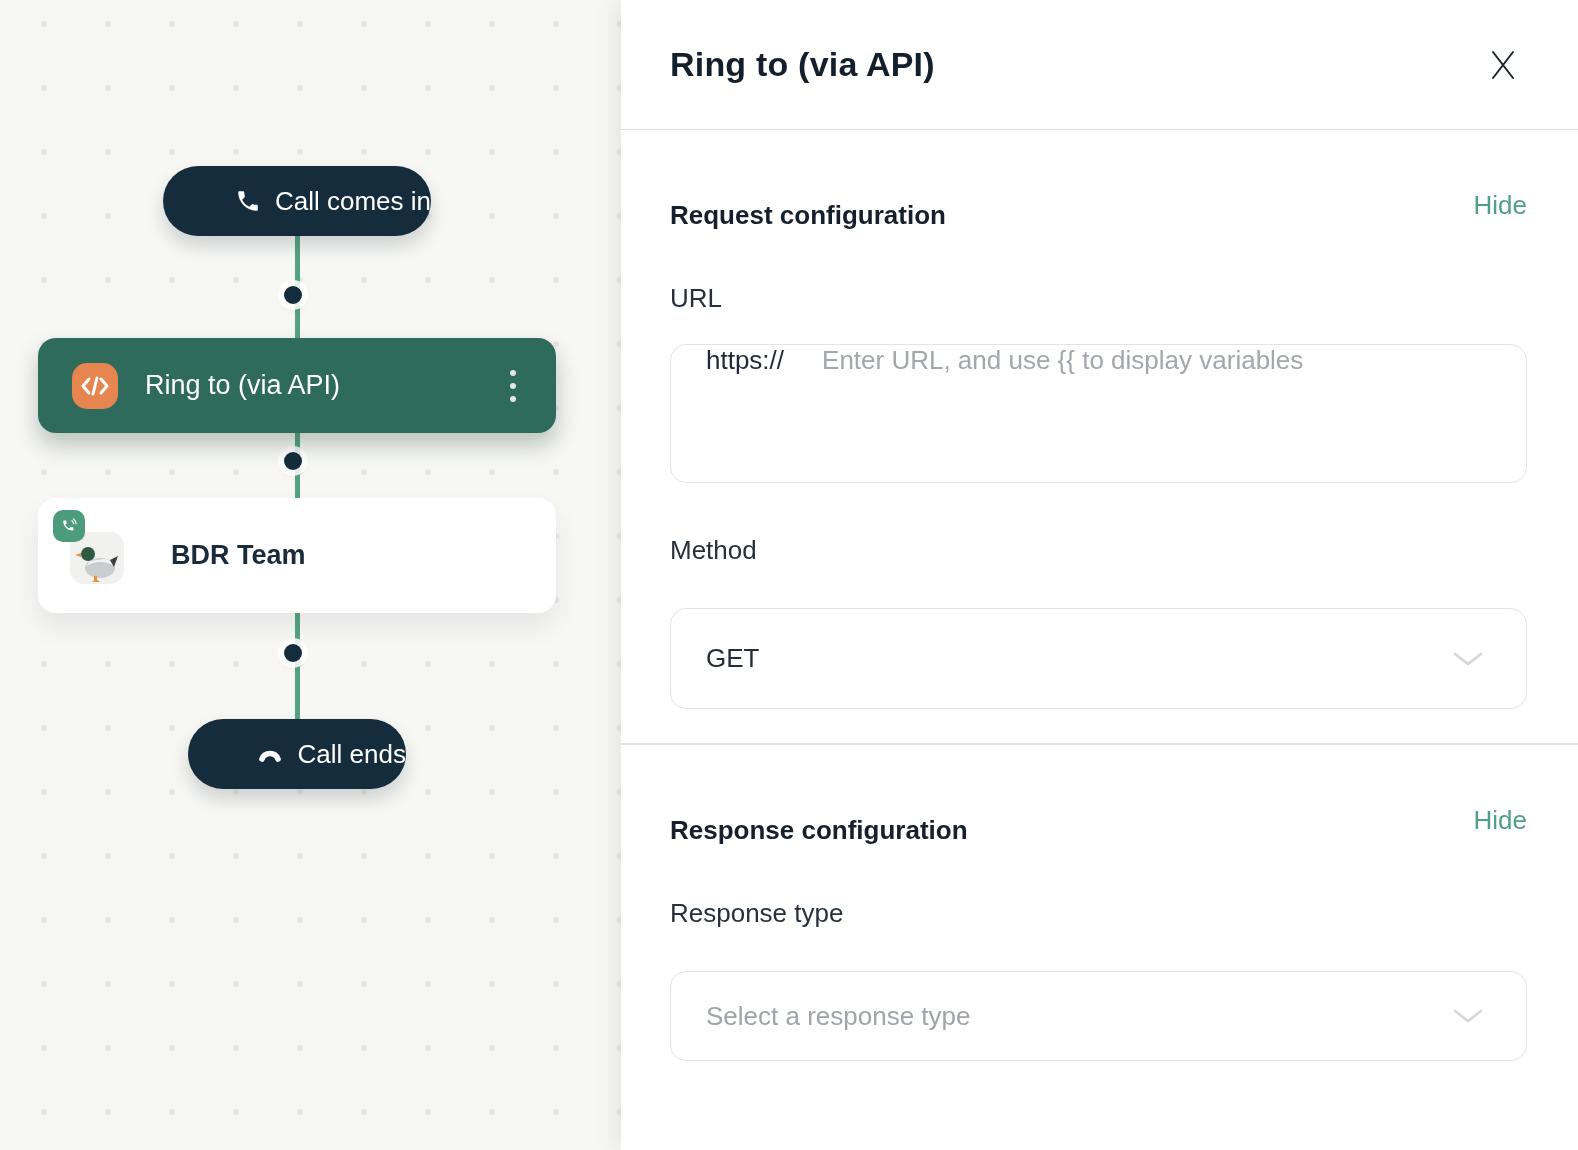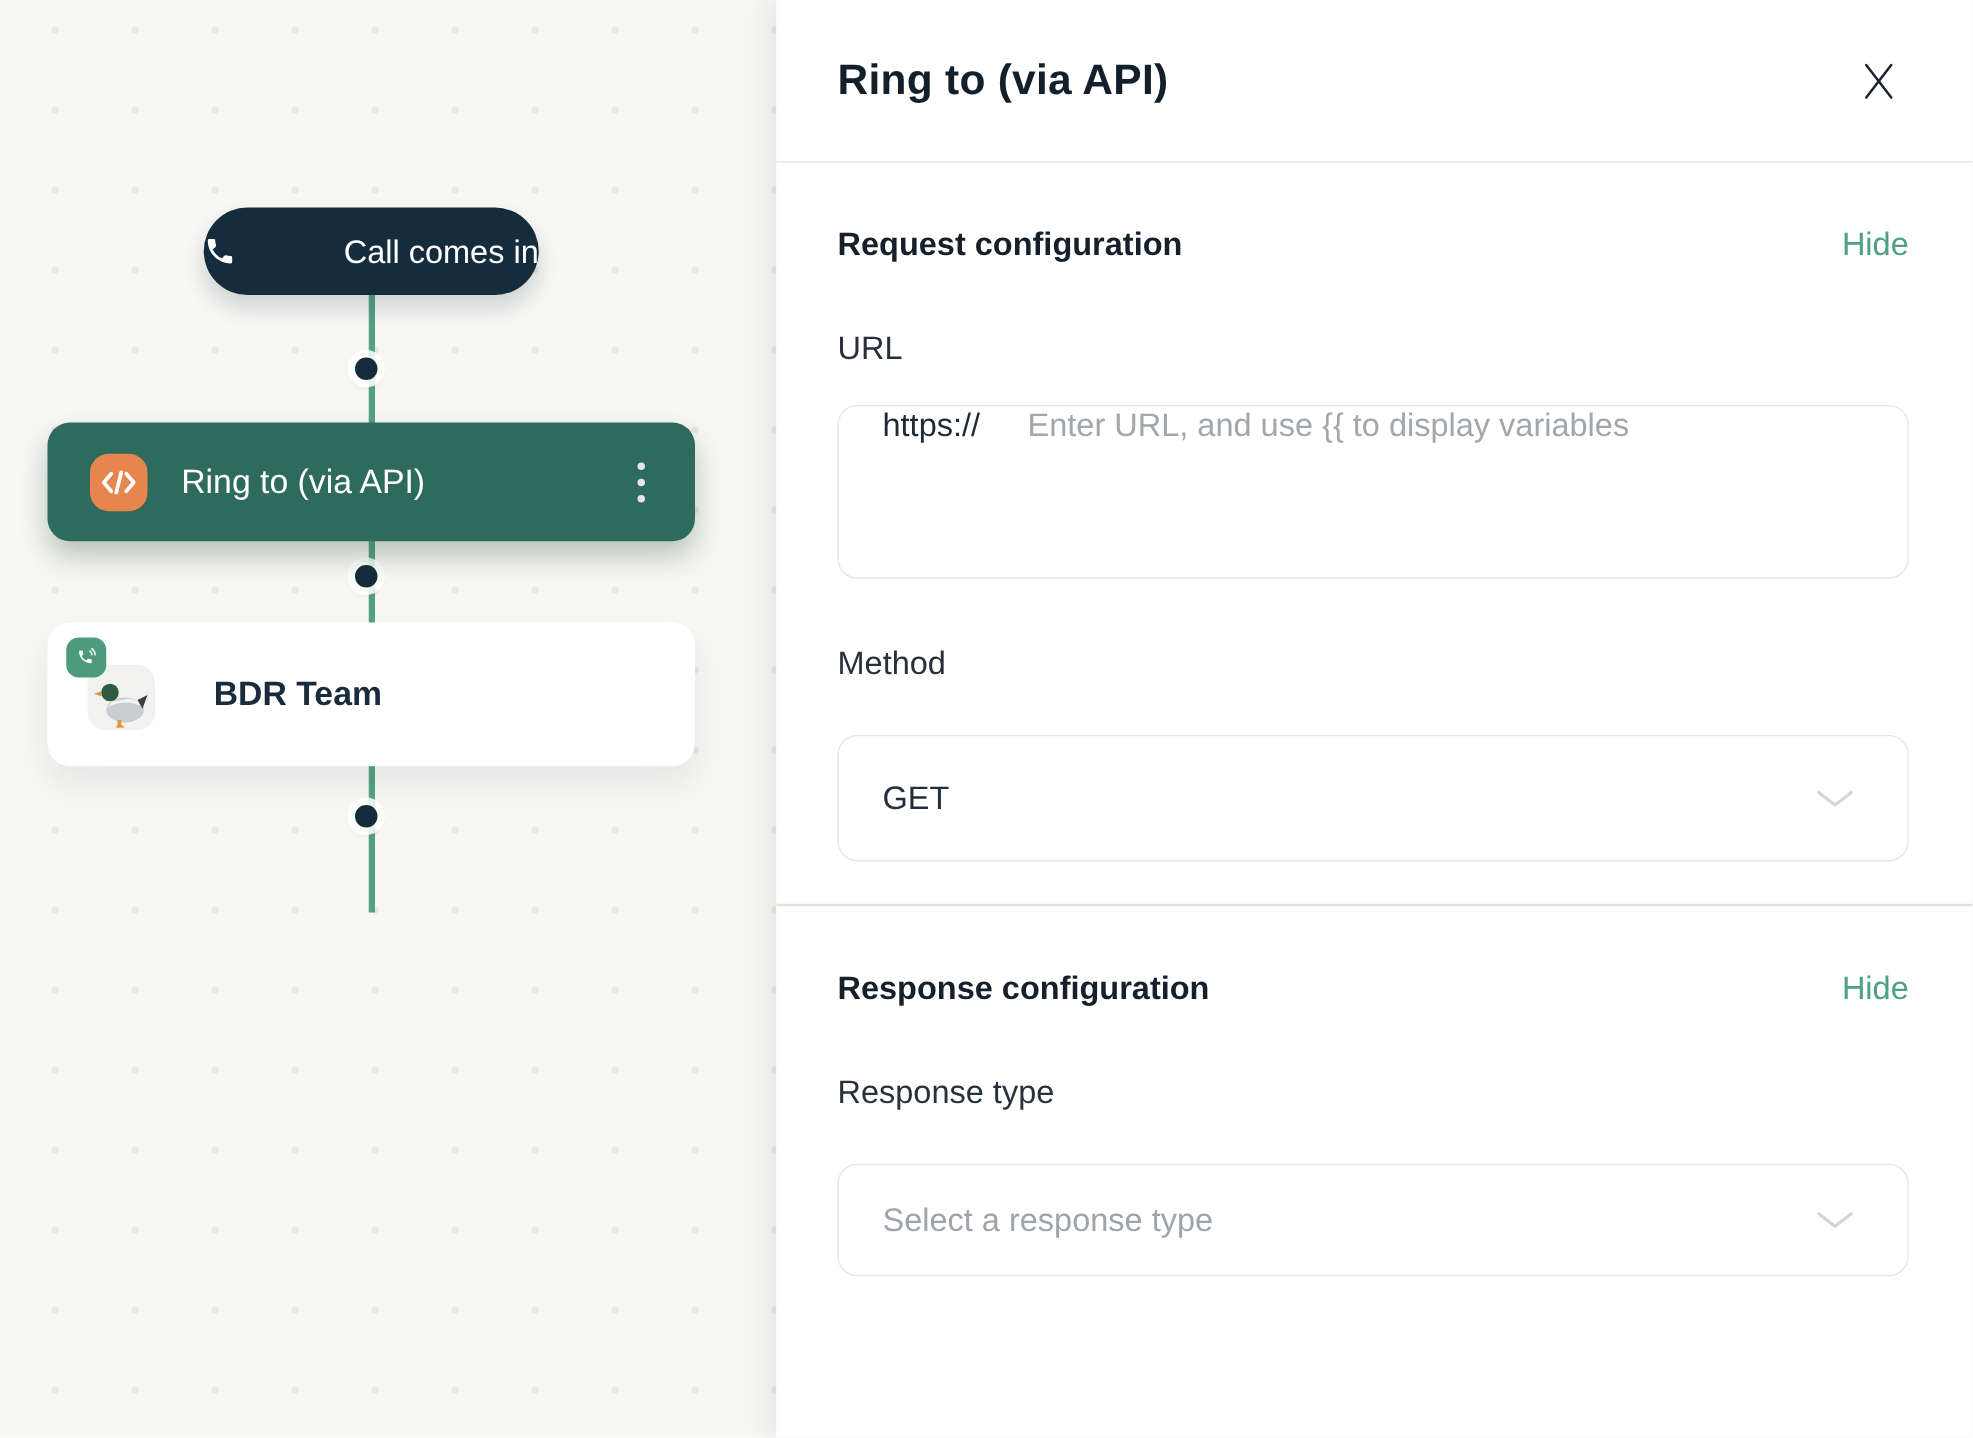--- a/index.html
+++ b/index.html
@@ -13,21 +13,21 @@
     background-color:#F7F7F4;
     background-image:radial-gradient(circle, #E7E7E4 2.6px, transparent 3.4px);
     background-size:64px 64px; background-position:12px -8px;
   }
   .connector-line {
     position:absolute; left:295px; top:230px; width:5px; height:500px;
     background:#55A183; z-index:1;
   }
   .flow-pill {
     position:absolute; height:70px; border-radius:40px; background:#152C3C;
-    display:flex; align-items:center; justify-content:space-between; gap:14px;
+    display:flex; align-items:center; justify-content:flex-end; gap:14px;
     color:#FFFFFF; font-size:26px; font-weight:500; z-index:3;
     box-shadow:0 10px 18px rgba(21,44,60,0.18);
   }
   .pill-start { left:163px; top:166px; width:268px; }
   .pill-end   { left:188px; top:719px; width:218px; }
 
   .node-dot {
     position:absolute; width:9px; height:9px; background:#FFFFFF;
     border:9px solid #152C3C; border-radius:50%;
     box-shadow:0 0 0 6px rgba(255,255,255,0.85), 0 4px 10px rgba(0,0,0,0.12);
@@ -83,21 +83,21 @@
     height:130px; display:flex; align-items:center;
     padding:0 57px 0 49px; border-bottom:1px solid #E1E1DC;
   }
   .panel-title { font-size:34px; font-weight:800; color:#131F2B; flex:1; letter-spacing:0.2px; }
   .close-btn { width:36px; height:36px; cursor:pointer; display:flex;
                align-items:center; justify-content:center; }
 
   .panel-body { padding:0 51px 0 49px; }
 
   .section-row { display:flex; align-items:center; margin-top:50px; }
-  .section-title { font-size:26px; font-weight:700; color:#16202C; flex:1; }
+  .section-title { font-size:26px; font-weight:700; color:#16202C; flex:1;margin-top:20px; }
   .hide-link { font-size:26px; font-weight:500; color:#4FA183; cursor:pointer; }
 
   .field-label { font-size:26px; color:#27313D; margin-top:52px; }
 
   .text-field {
     margin-top:30px; height:139px; border:1.5px solid #E4E4E0; border-radius:16px;
     display:flex; align-items:flex-start; padding:0 35px; background:#FFFFFF;
   }
   .url-prefix { font-size:26px; color:#1E2A38; margin-right:10px; white-space:nowrap; }
   .text-field input {
@@ -172,20 +172,26 @@
         </div>
       </div>
     </div>
     <div class="team-texts">
       <span class="team-title">BDR Team</span>
     </div>
   </div>
 
   <div class="node-dot dot-3"></div>
 
+  <div class="flow-pill pill-end">
+    <svg width="28" height="20" viewBox="0 0 28 20">
+      <path d="M6 15 A 8.6 8.6 0 0 1 22 15" fill="none" stroke="#FFFFFF" stroke-width="5.6" stroke-linecap="round"></path>
+    </svg>
+    <span>Call ends</span>
+  </div>
 
 </div>
 
 <div class="panel">
 
   <div class="panel-header">
     <span class="panel-title">Ring to (via API)</span>
     <div class="close-btn">
       <svg width="34" height="34" viewBox="0 0 34 34">
         <path d="M7 4 L27 30 M27 4 L7 30" stroke="#1A2430" stroke-width="2" stroke-linecap="round" fill="none"></path>

